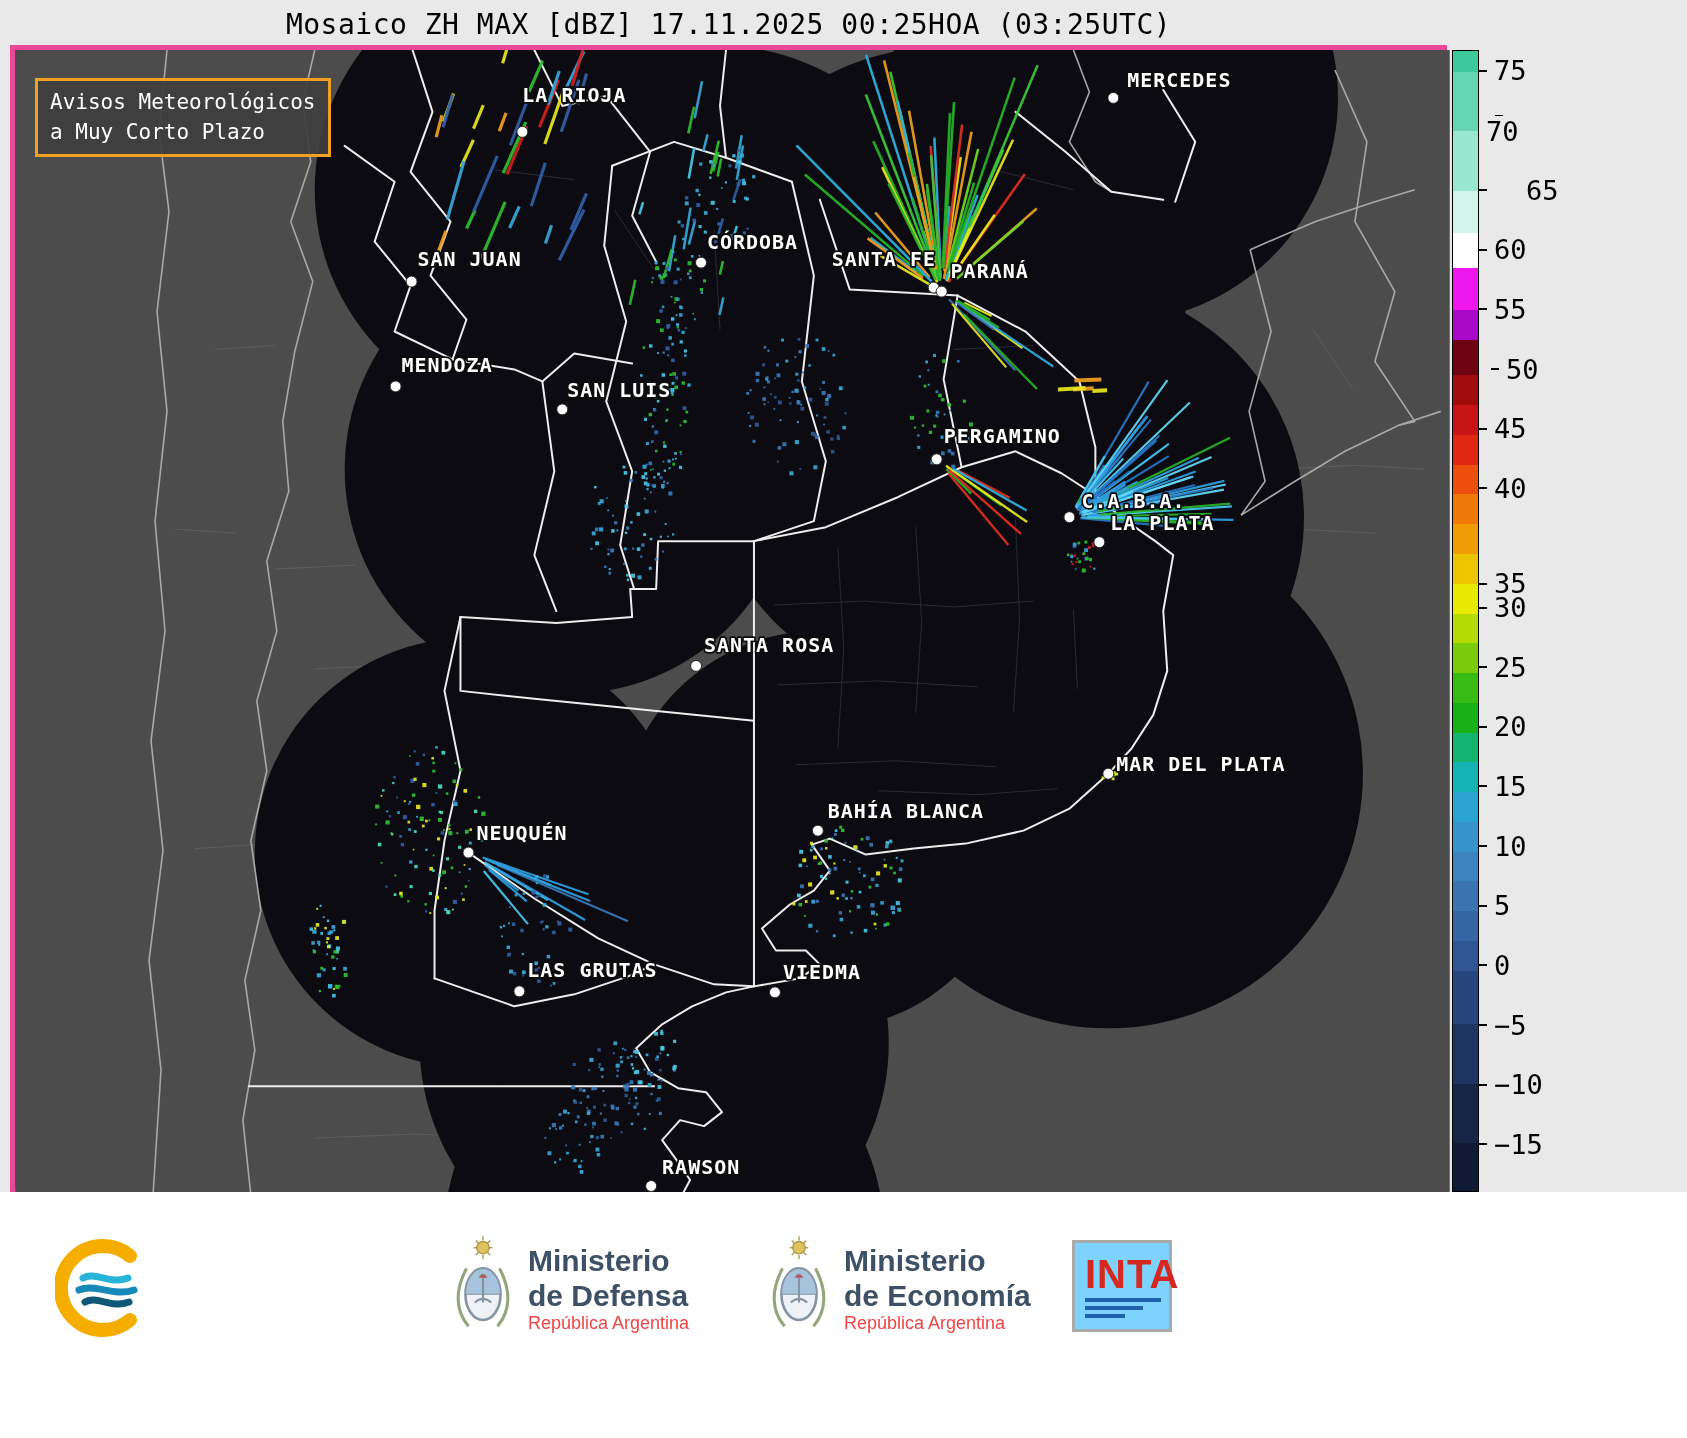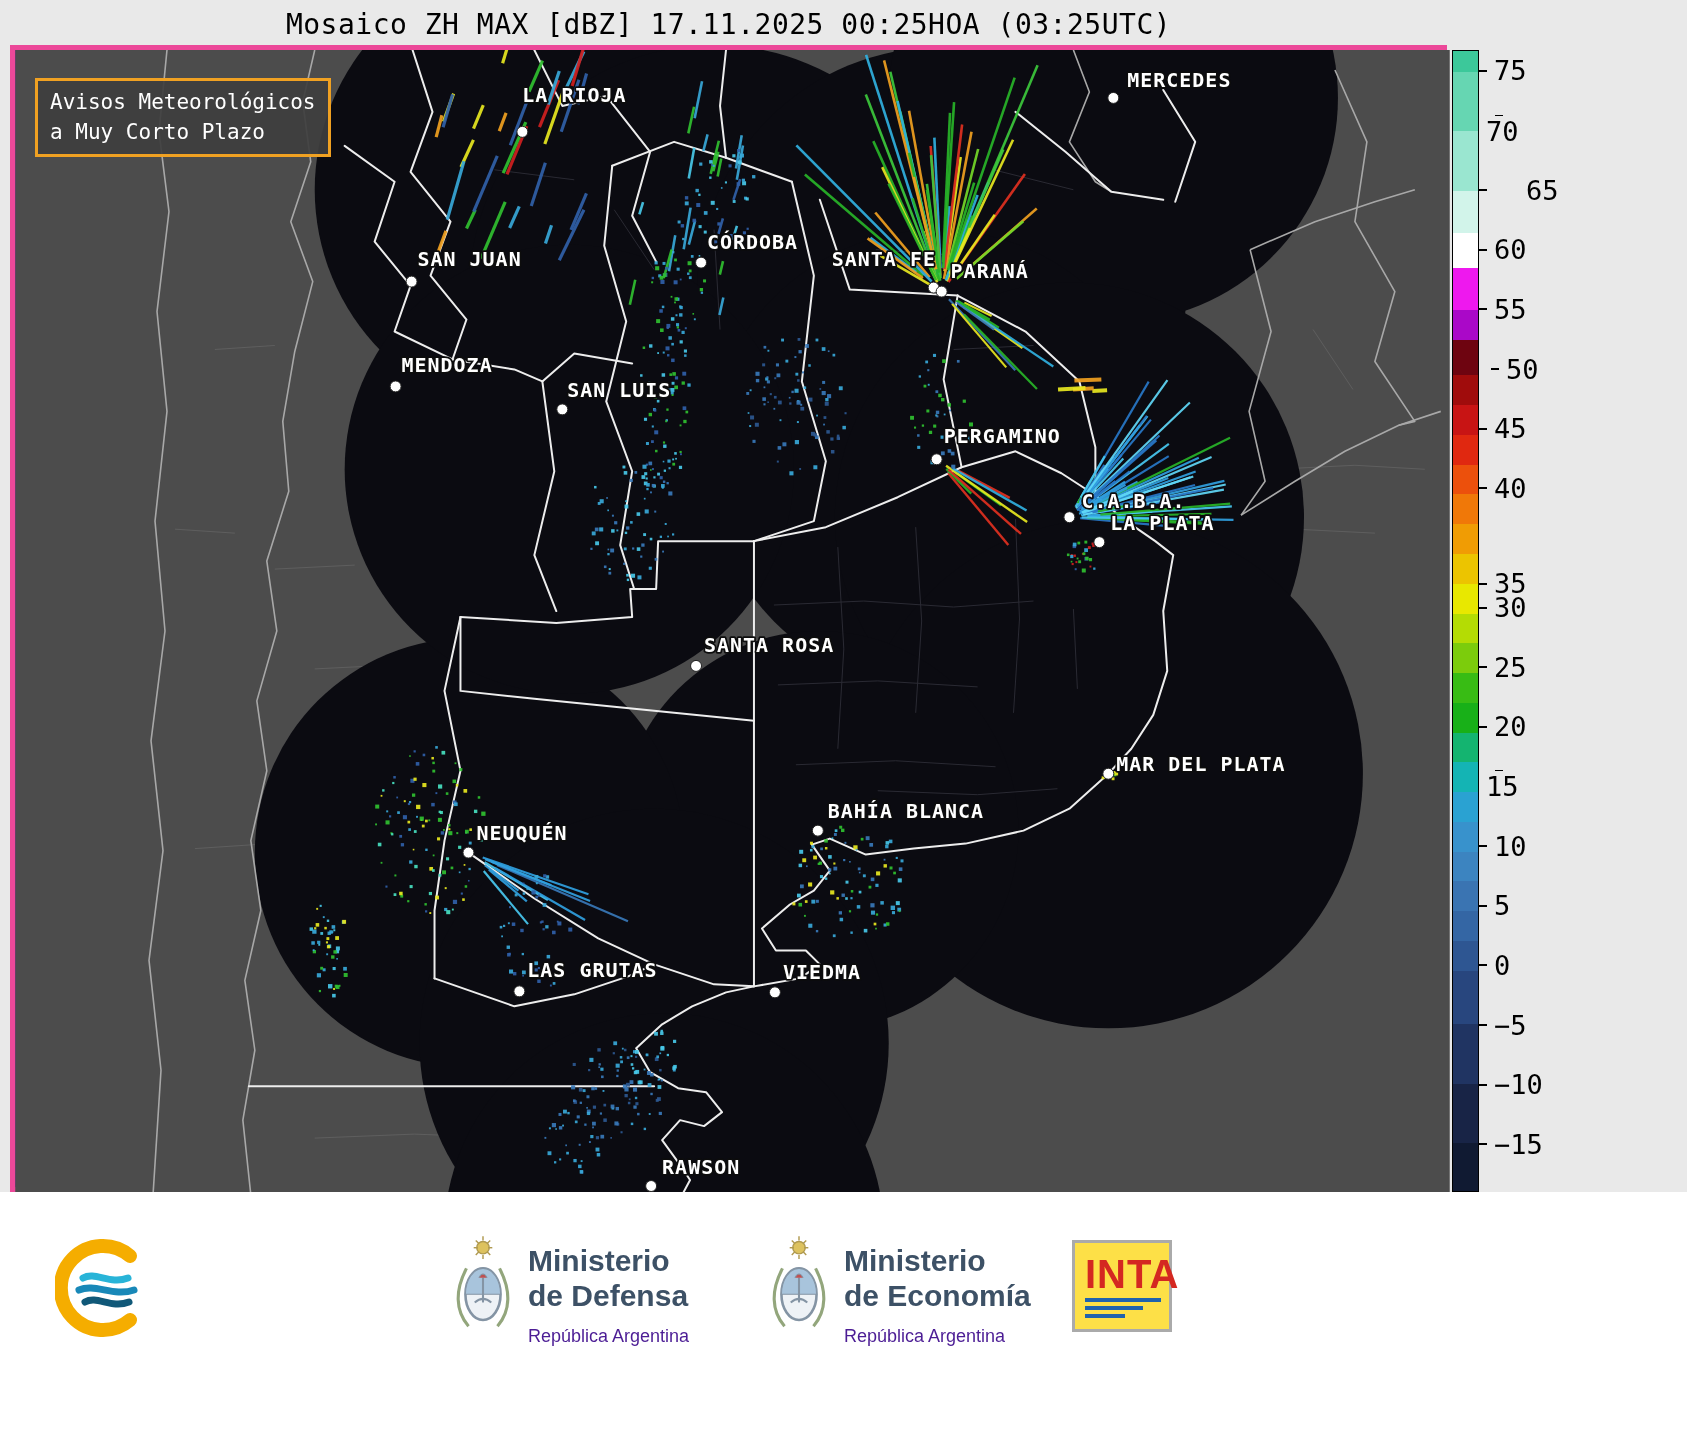--- a/index.html
+++ b/index.html
@@ -24,23 +24,23 @@
   .colorbar{position:absolute;left:1452px;top:50px;width:19px;height:1142px;}
   .cb-strip{position:absolute;left:0;top:0;width:27px;height:1142px;border:1px solid #000;box-sizing:border-box;}
   .cb-tick{position:absolute;left:27px;transform:translateY(-50%);display:flex;align-items:center;height:32px;}
   .cb-mark{width:8px;height:2px;background:#000;display:inline-block;}
   .cb-lab{font:27px "DejaVu Sans Mono",monospace;color:#000;margin-left:7px;white-space:nowrap;}
   .footer{position:absolute;left:0;top:1192px;width:1687px;height:246px;background:#fff;}
   .blk{position:absolute;}
   .smn-text div{font:600 28px/1.12 "Liberation Sans",sans-serif;color:#3c3c3c;}
   .smn-text .country{font:700 18px "Liberation Sans",sans-serif;color:#3c3c3c;margin-top:6px;}
   .min-text div.l{font:700 30px/1.15 "Liberation Sans",sans-serif;color:#3d5166;}
-  .min-text .rep{font:400 18px "Liberation Sans",sans-serif;color:#4c1d95;margin-top:13px;}
+  .min-text .rep{font:400 18px "Liberation Sans",sans-serif;color:#ef4444;margin-top:0;}
   .inta-box{
-    width:100px;height:92px;border:3px solid #aaaaaa;background:#fde047;box-sizing:border-box;
+    width:100px;height:92px;border:3px solid #aaaaaa;background:#7dd3fc;box-sizing:border-box;
     display:flex;flex-direction:column;justify-content:center;padding:6px 10px;
   }
   .inta-label{font:800 40px "Liberation Sans",sans-serif;color:#d42821;letter-spacing:1px;line-height:1;}
   .inta-bars div{height:4px;background:#1f63ad;margin-top:4px;}
 </style>
 </head>
 <body>
 
 <div class="title">Mosaico ZH MAX [dBZ] 17.11.2025 00:25HOA (03:25UTC)</div>
 
@@ -1248,21 +1248,21 @@
       <span class="cb-lab">30</span>
     </div>
     <div class="cb-tick" style="top: 54.047%;">
       <span class="cb-mark"></span>
       <span class="cb-lab">25</span>
     </div>
     <div class="cb-tick" style="top: 59.2689%;">
       <span class="cb-mark"></span>
       <span class="cb-lab">20</span>
     </div>
-    <div class="cb-tick" style="top: 64.4909%; flex-direction: column;">
+    <div class="cb-tick" style="top: 64.4909%;">
       <span class="cb-mark"></span>
       <span class="cb-lab">15</span>
     </div>
     <div class="cb-tick" style="top: 69.7128%;">
       <span class="cb-mark"></span>
       <span class="cb-lab">10</span>
     </div>
     <div class="cb-tick" style="top: 74.9347%;">
       <span class="cb-mark"></span>
       <span class="cb-lab">5</span>

